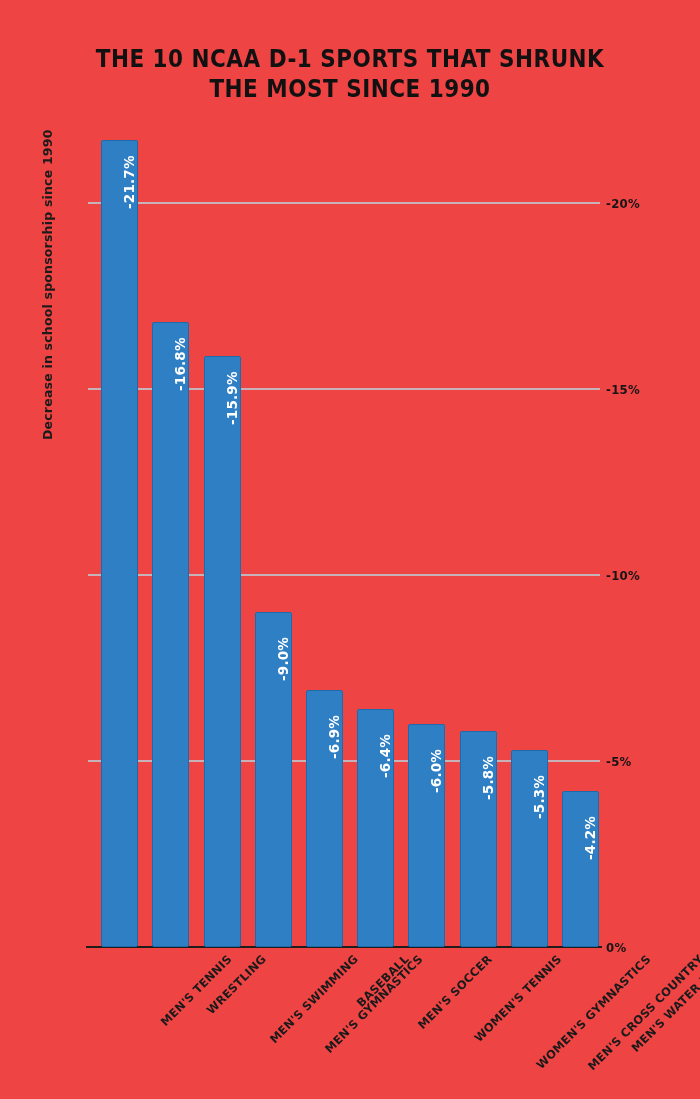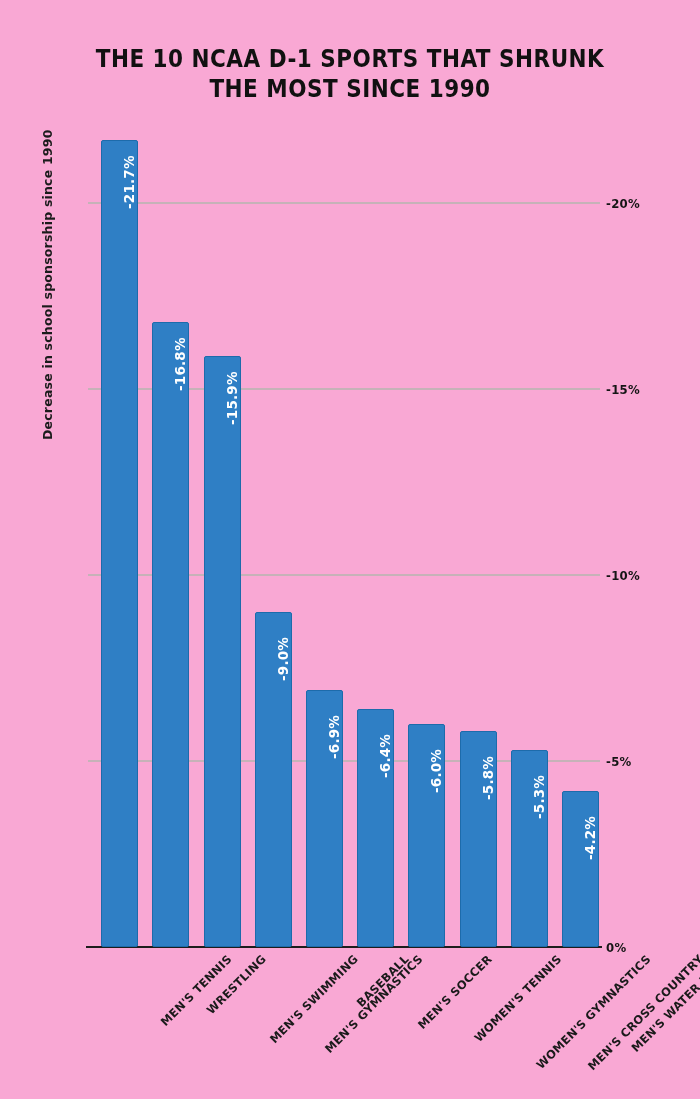--- a/index.html
+++ b/index.html
@@ -11,21 +11,21 @@
     width: 700px;
     height: 1099px;
     position: relative;
     font-family: "Liberation Sans", sans-serif;
     overflow: hidden;
   }
 
   #chart-root {
     position: absolute;
     inset: 0;
-    background: #f9a8d4;
+    background: #ef4444;
   }
 
   
   .chart-title {
     position: absolute;
     top: 44px;
     left: 0;
     width: 700px;
     text-align: center;
     font-family: "DejaVu Sans", sans-serif;

